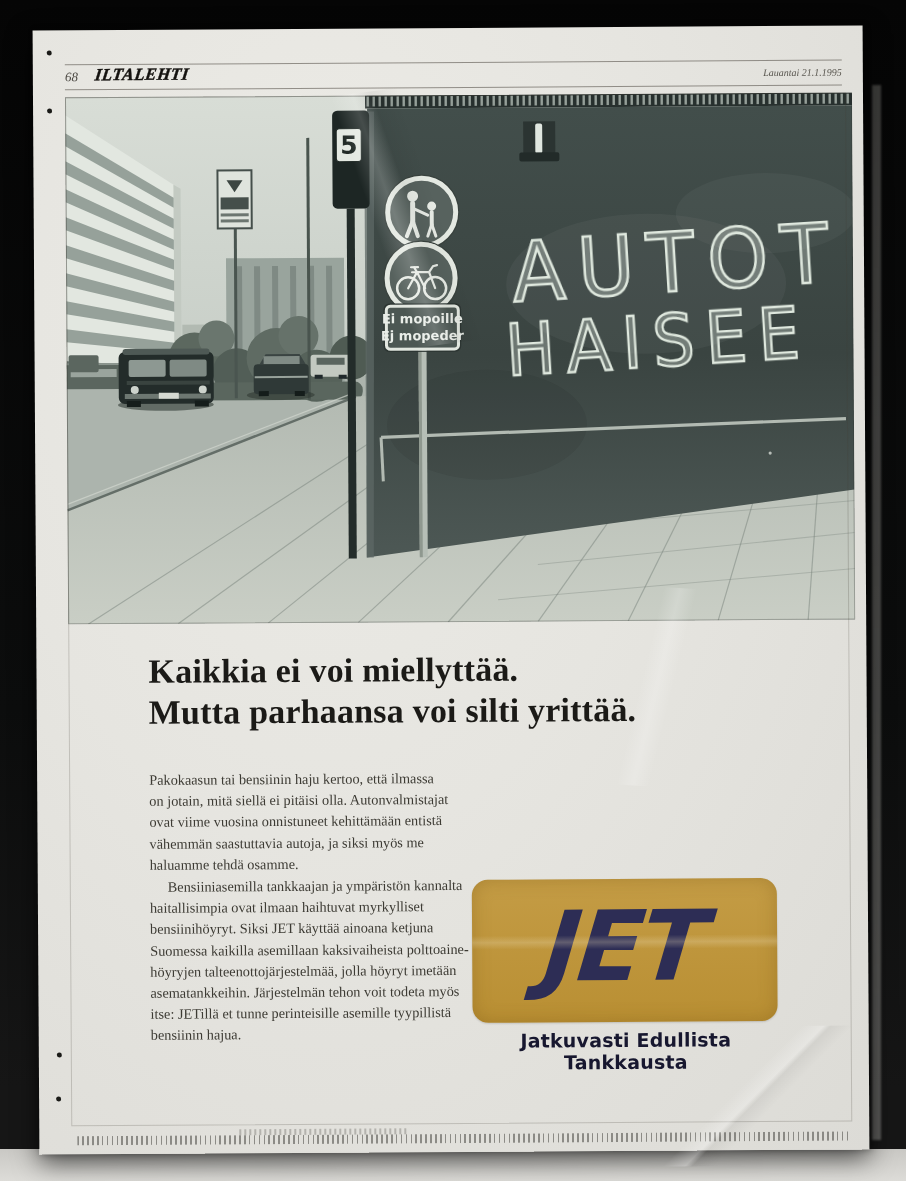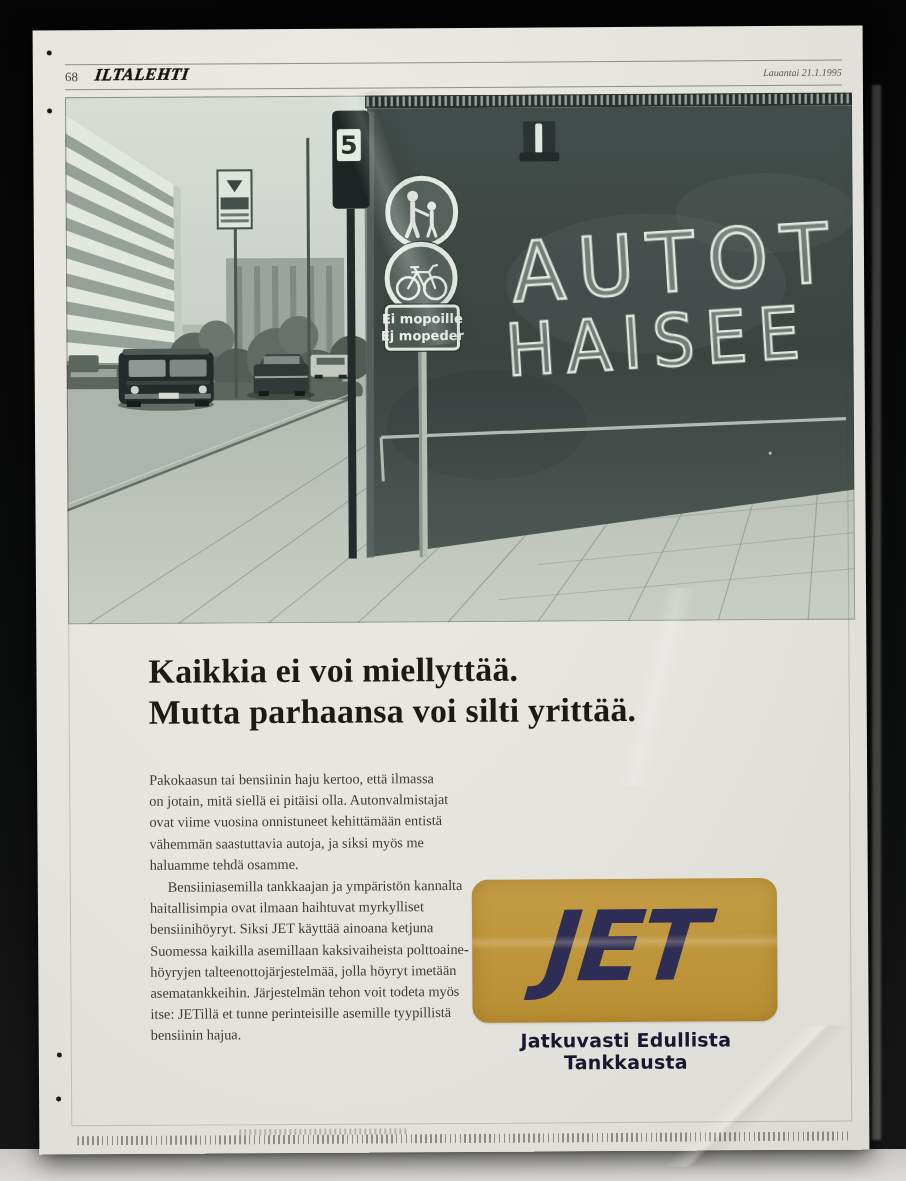--- a/index.html
+++ b/index.html
@@ -6,21 +6,21 @@
   .stage{position:relative;width:906px;height:1181px;background:linear-gradient(180deg,#050505 0%,#0c0d0d 60%,#161616 92%);overflow:hidden;font-family:"Liberation Serif",serif;}
   .floor{position:absolute;left:0;top:1149px;width:906px;height:32px;background:linear-gradient(180deg,#c9c8c4,#dddcd8);}
   .side-sliver{position:absolute;left:872px;top:85px;width:9px;height:1055px;background:linear-gradient(180deg,#7c7b77,#aeada9);opacity:.45;filter:blur(1px);}
   .page{position:absolute;left:36px;top:28px;width:830px;height:1124px;background:radial-gradient(ellipse at 35% 25%,#ecebe6 0%,#e6e5e0 45%,#dcdbd6 100%);transform:rotate(-0.35deg);transform-origin:50% 50%;box-shadow:0 8px 26px rgba(0,0,0,.65),2px 0 6px rgba(0,0,0,.3);}
   .crease{position:absolute;pointer-events:none;}
   .crease.c1{left:20px;top:60px;width:700px;height:260px;background:linear-gradient(78deg,transparent 46%,rgba(255,255,255,.18) 49%,rgba(0,0,0,.05) 51.5%,transparent 55%);transform:rotate(-7deg);}
   .crease.c2{left:430px;top:560px;width:380px;height:200px;background:linear-gradient(100deg,transparent 46%,rgba(255,255,255,.20) 50%,transparent 54%);transform:rotate(4deg);}
   .crease.c3{left:600px;top:1000px;width:230px;height:140px;background:linear-gradient(135deg,transparent 44%,rgba(255,255,255,.25) 50%,rgba(0,0,0,.05) 52%,transparent 58%);}
   .hole{position:absolute;width:5px;height:5px;border-radius:50%;background:#1a1a17;}
   .rule{position:absolute;height:1px;background:rgba(72,68,60,.55);}
-  .pagenum{position:absolute;left:32px;top:39px;font-size:13px;color:#4a4741;}
+  .pagenum{position:absolute;left:32px;top:39px;font-style:italic;font-size:13px;color:#4a4741;}
   .masthead{position:absolute;left:62px;top:35px;font-family:"Liberation Serif",serif;font-weight:bold;font-style:italic;font-size:17px;letter-spacing:.5px;color:#14120f;transform:skewX(-8deg);-webkit-text-stroke:.4px #14120f;}
   .dateline{position:absolute;right:21px;top:41px;font-style:italic;font-size:10px;color:#59564f;text-align:center;}
   .photo{position:absolute;left:32px;top:67px;width:787px;height:527px;outline:1px solid rgba(45,50,46,.3);outline-offset:-1px;box-shadow:inset 0 0 46px rgba(25,35,32,.18);}
   .photo svg{display:block;}
   .ad-border{position:absolute;left:32px;top:67px;width:779px;height:1027px;border:1px solid rgba(70,66,56,.22);pointer-events:none;}
   .headline{position:absolute;left:112px;top:621px;font-family:"Liberation Serif",serif;font-weight:bold;font-size:34px;line-height:41px;color:#1b1a17;letter-spacing:.2px;}
   .bodytext{position:absolute;left:112px;top:740px;font-family:"Liberation Serif",serif;font-size:14.3px;line-height:21.2px;color:#3d3b34;white-space:nowrap;}
   .bodytext .para2{margin-top:1px;}
   .bodytext .indent{text-indent:18px;}
   .jet-logo{position:absolute;left:434px;top:852px;width:305px;height:143px;border-radius:16px;background:linear-gradient(180deg,#c49c45,#b98f33);box-shadow:inset 0 0 18px rgba(120,85,20,.35),0 1px 2px rgba(0,0,0,.15);display:flex;align-items:center;justify-content:center;overflow:hidden;}

